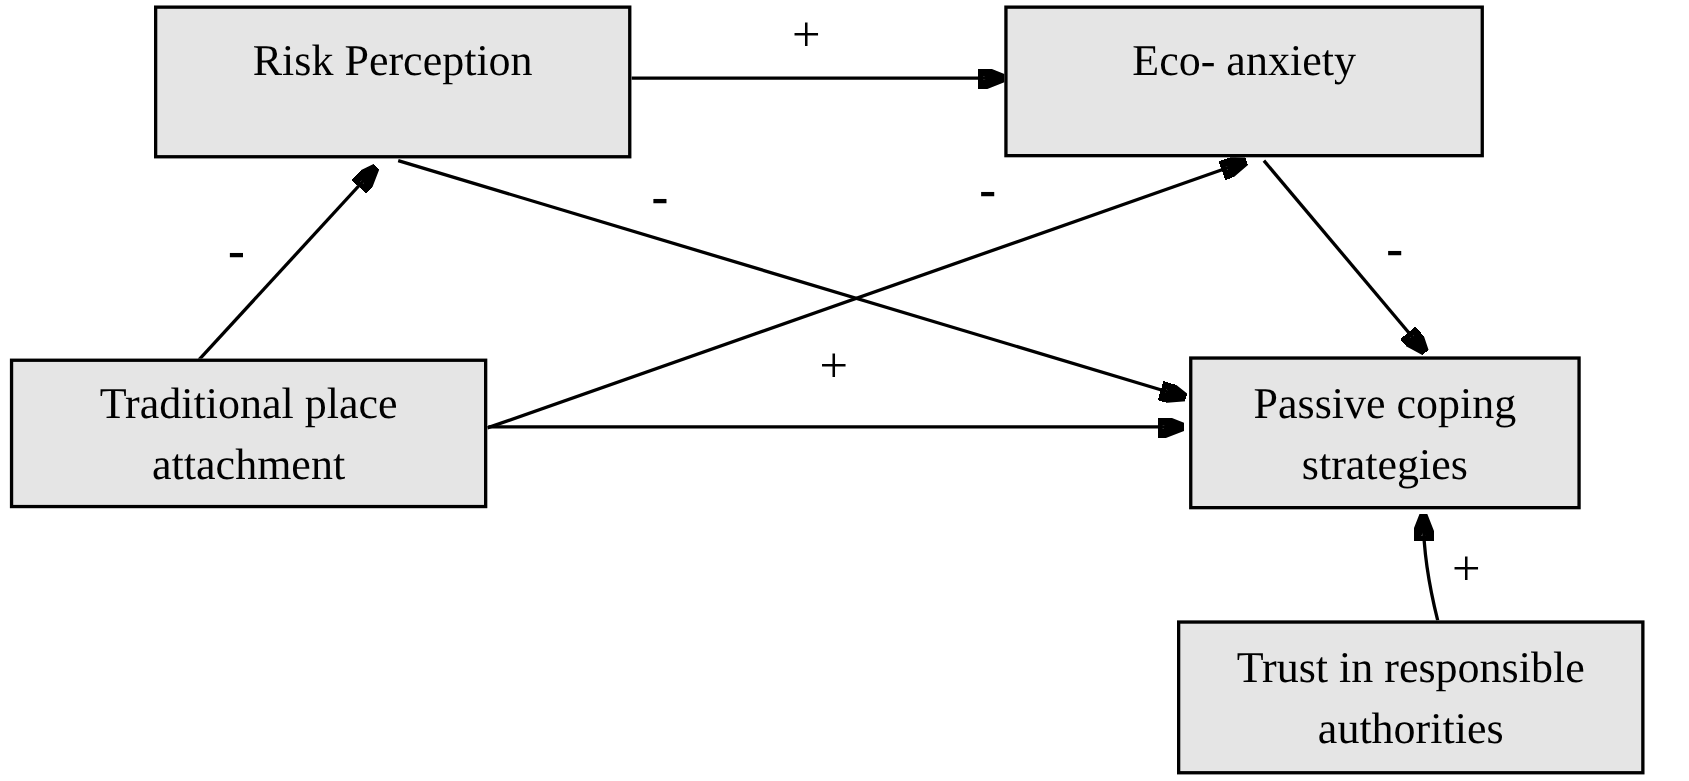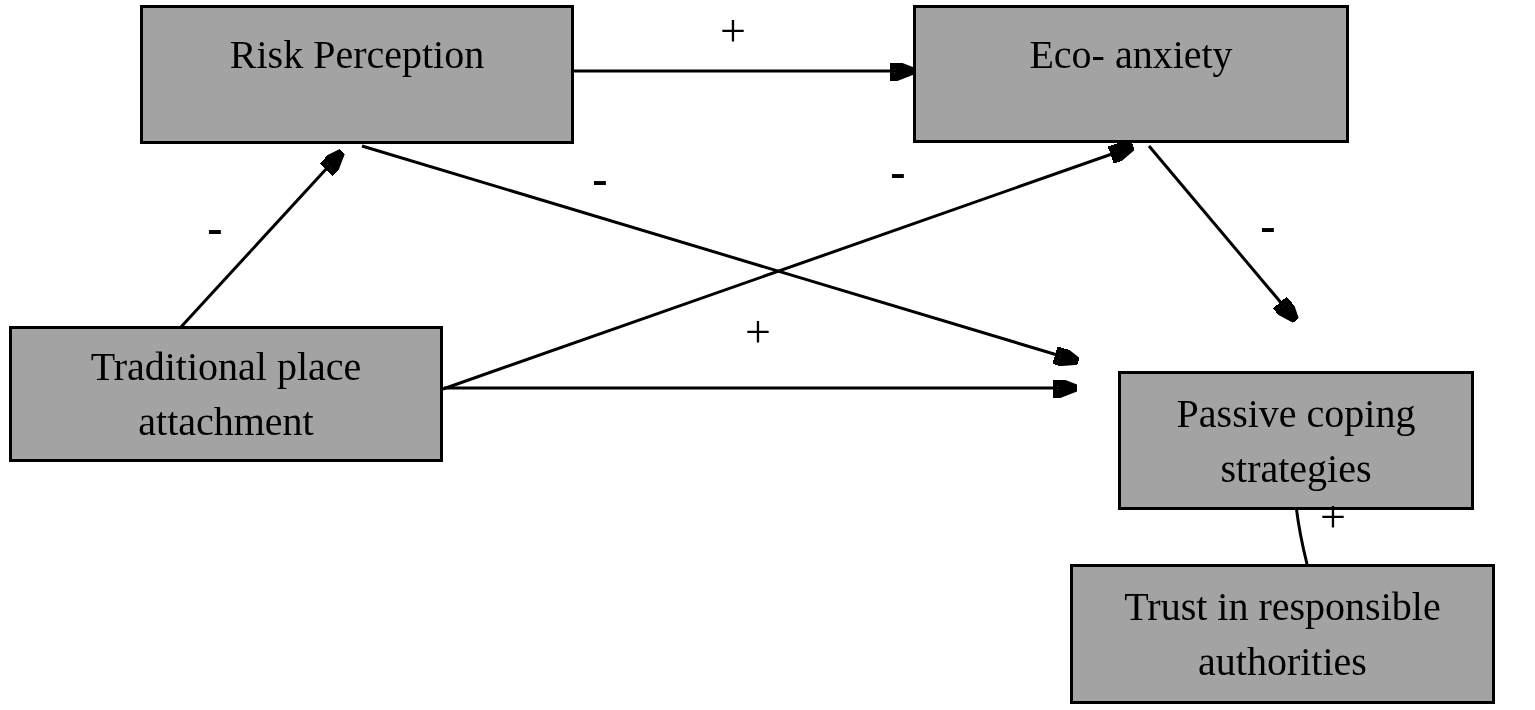--- a/index.html
+++ b/index.html
@@ -25,38 +25,38 @@
   }
   #arrow-layer path {
     stroke: #000000;
     stroke-width: 3;
     fill: none;
   }
   .node {
     position: absolute;
     box-sizing: border-box;
     border: 3px solid #000000;
-    background: #a3a3a3;
+    background: #e5e5e5;
     display: flex;
     flex-direction: column;
     justify-content: center;
     align-items: center;
     text-align: center;
     font-size: 40px;
     line-height: 55px;
     padding: 0 18px;
   }
   .node.top-aligned {
     justify-content: flex-start;
     padding-top: 19px;
   }
   #node-risk-perception        { left: 140px; top: 5px;   width: 434px; height: 139px; }
   #node-eco-anxiety            { left: 913px; top: 5px;   width: 436px; height: 138px; }
   #node-traditional-place      { left: 9px;   top: 326px; width: 434px; height: 136px; }
-  #node-passive-coping         { left: 1118px;top: 324px; width: 356px; height: 139px; margin-top: 47px; }
+  #node-passive-coping         { left: 1081px;top: 324px; width: 356px; height: 139px; }
   #node-trust-authorities      { left: 1070px;top: 564px; width: 425px; height: 140px; }
   .sign {
     position: absolute;
     transform: translate(-50%, -50%);
     font-size: 46px;
     line-height: 46px;
     white-space: pre;
   }
   .sign.minus { font-weight: bold; }
   #sign-risk-eco          { left: 733px;  top: 31px;  }

